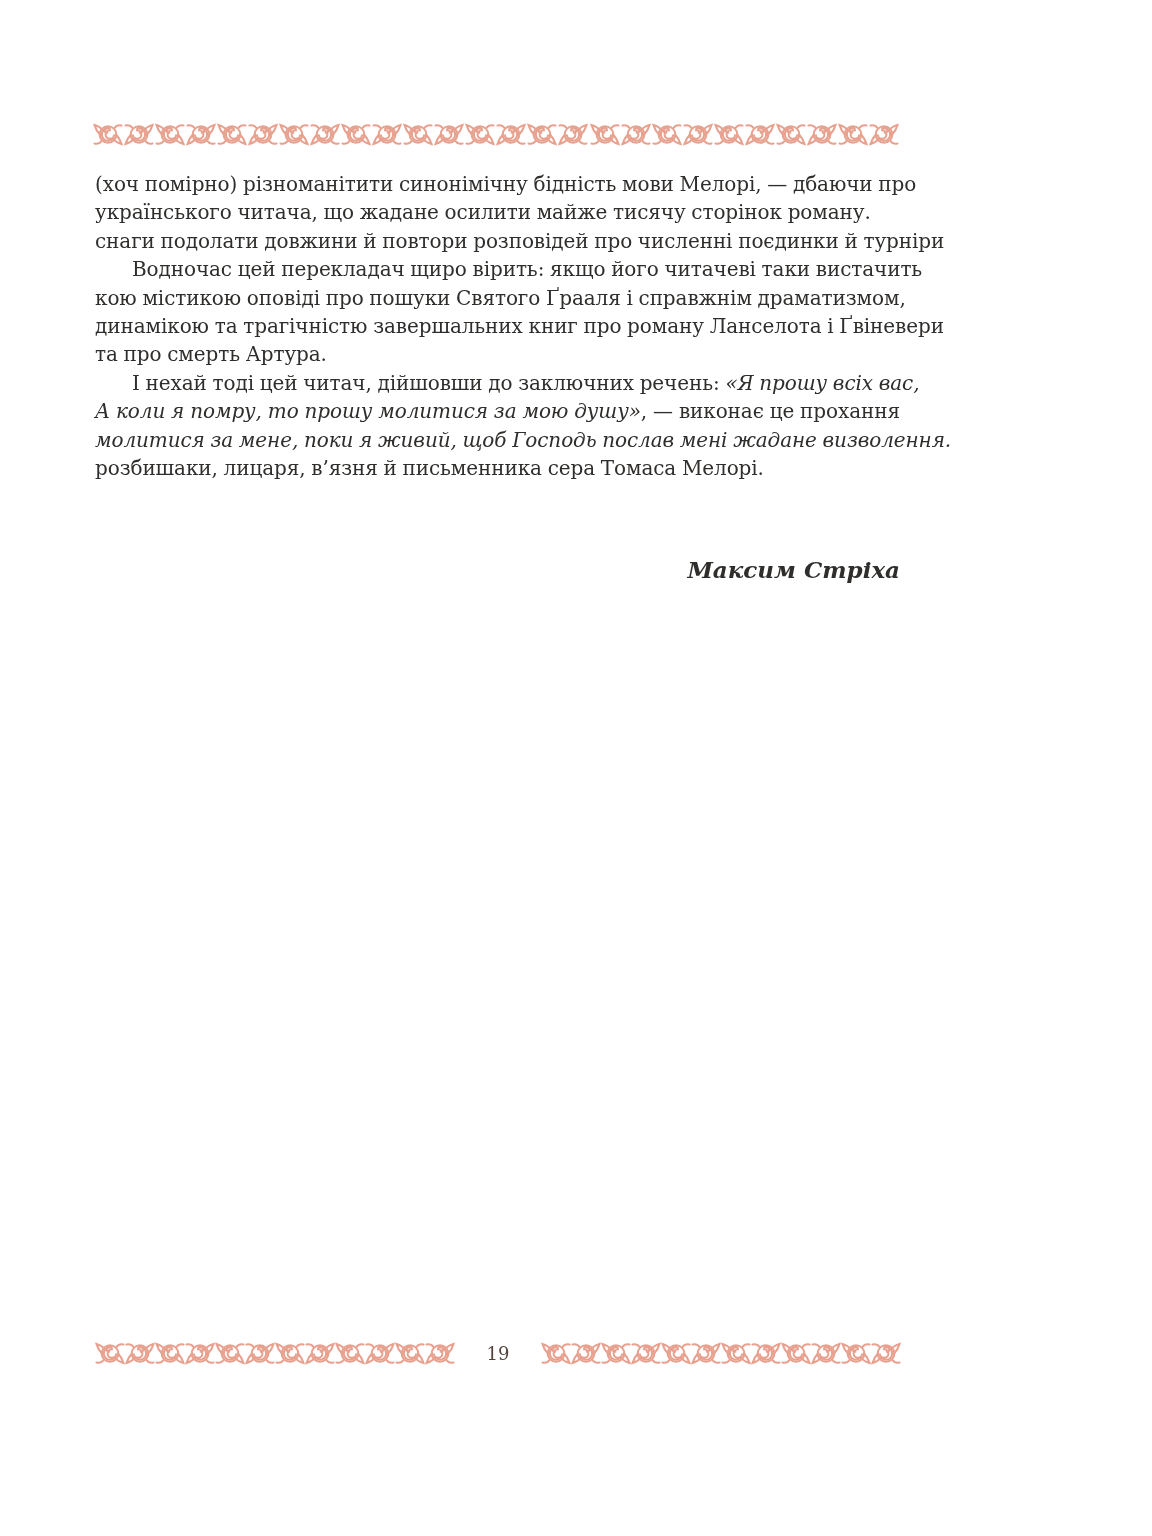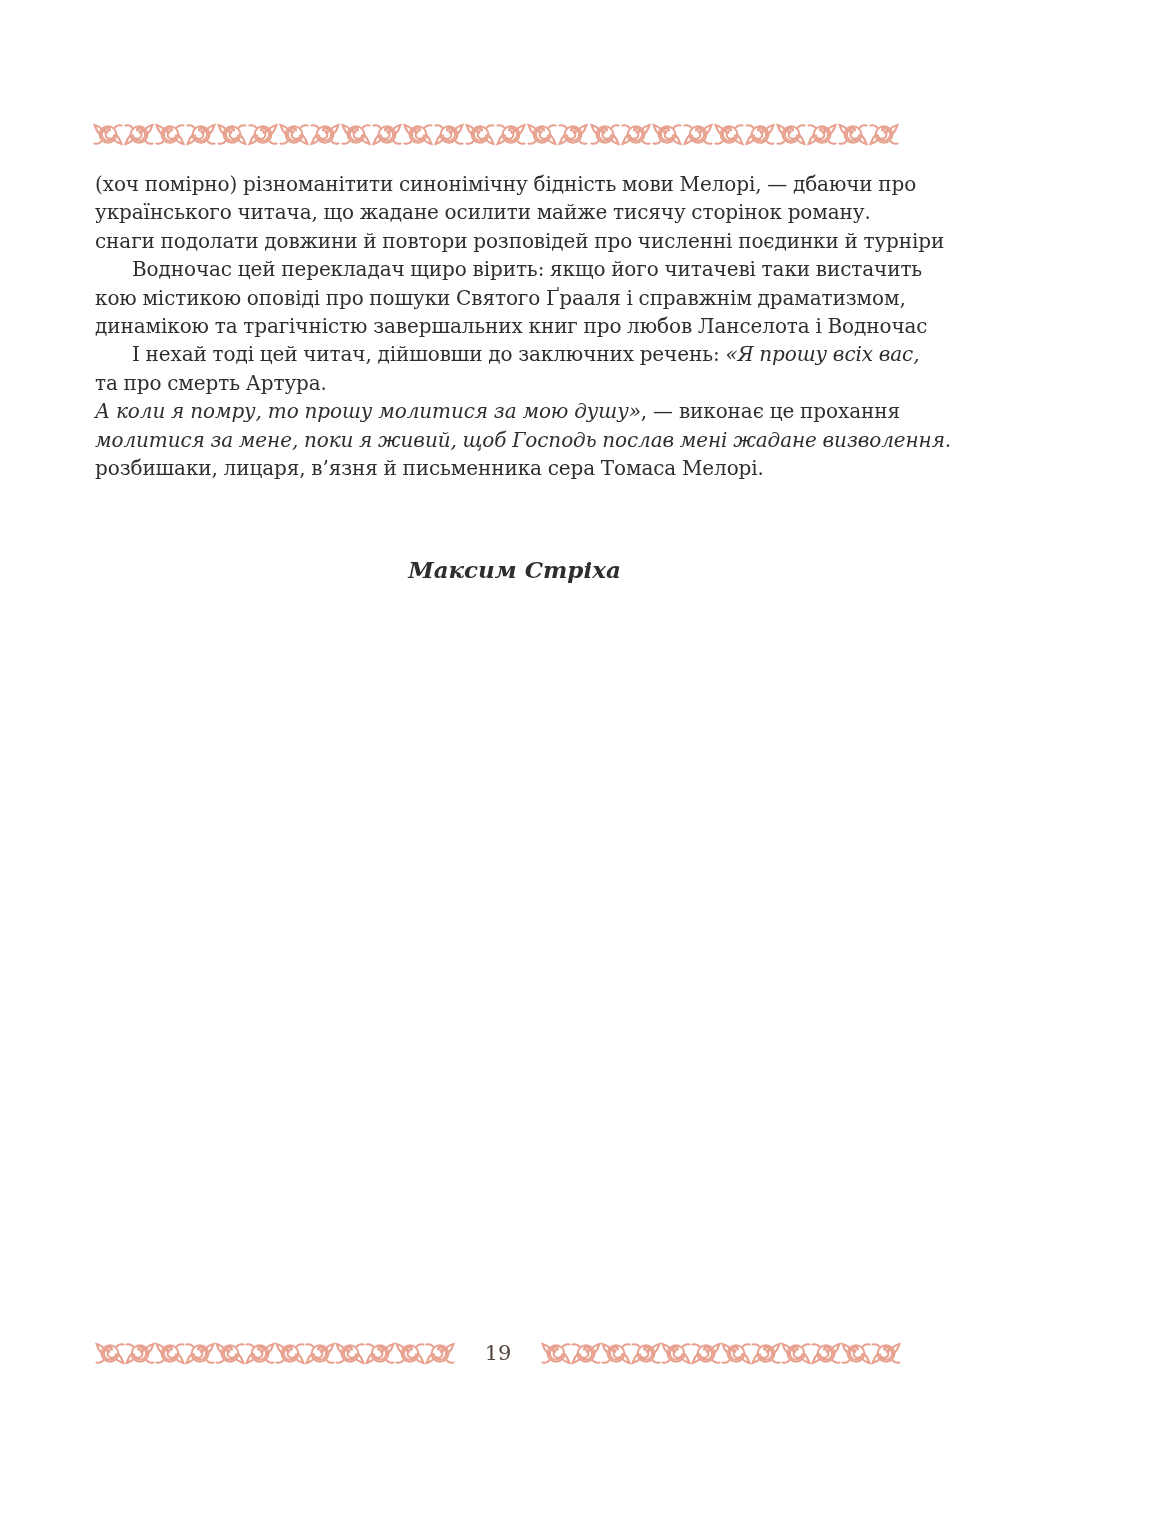--- a/index.html
+++ b/index.html
@@ -51,42 +51,42 @@
     white-space: nowrap;
     text-align: justify;
     text-align-last: justify;
   }
   .line.last { text-align-last: left; }
   .line.indent { padding-left: 37px; }
   .ital { font-style: italic; }
 
   .signature {
     position: absolute;
-    left: 112px;
+    left: 95px;
     top: 556px;
     width: 805px;
-    text-align: center;
+    text-align: right;
     font-size: 23px;
     font-weight: bold;
     font-style: italic;
     color: var(--text-color, #302e2c);
   }
 
   .footer {
     position: absolute;
     left: 95px;
     top: 1340px;
     width: 806px;
     display: flex;
     align-items: center;
     justify-content: space-between;
   }
   .footer .orn-row { flex: 0 0 auto; }
   .page-number {
-    font-size: 21px;
+    font-size: 18px;
     line-height: 1;
     padding: 0 6px;
     color: var(--pagenum-color, #52443c);
   }
 </style>
 </head>
 <body>
 
 <svg width="0" height="0" style="position:absolute" aria-hidden="true">
   <symbol id="orn" viewBox="0 0 30 26">
@@ -182,23 +182,23 @@
         <use href="#orn"></use>
       </svg>
     </div>
 
   <div class="body-text" id="body-text">
       <div class="line"><span class="norm">(хоч помірно) різноманітити синонімічну бідність мови Мелорі, — дбаючи про</span></div>
       <div class="line last"><span class="norm">українського читача, що жадане осилити майже тисячу сторінок роману.</span></div>
       <div class="line"><span class="norm">снаги подолати довжини й повтори розповідей про численні поєдинки й турніри</span></div>
       <div class="line indent"><span class="norm">Водночас цей перекладач щиро вірить: якщо його читачеві таки вистачить</span></div>
       <div class="line"><span class="norm">кою містикою оповіді про пошуки Святого Ґрааля і справжнім драматизмом,</span></div>
-      <div class="line"><span class="norm">динамікою та трагічністю завершальних книг про любов Ланселота і Водночас</span></div>
+      <div class="line"><span class="norm">динамікою та трагічністю завершальних книг про роману Ланселота і Ґвіневери</span></div>
+      <div class="line last"><span class="norm">та про смерть Артура.</span></div>
       <div class="line indent"><span class="norm">І нехай тоді цей читач, дійшовши до заключних речень: </span><span class="ital">«Я прошу всіх вас,</span></div>
-      <div class="line last"><span class="norm">та про смерть Артура.</span></div>
       <div class="line"><span class="ital">А коли я помру, то прошу молитися за мою душу»</span><span class="norm">, — виконає це прохання</span></div>
       <div class="line"><span class="ital">молитися за мене, поки я живий, щоб Господь послав мені жадане визволення.</span></div>
       <div class="line last"><span class="norm">розбишаки, лицаря, в’язня й письменника сера Томаса Мелорі.</span></div>
     </div>
 
   <div class="signature">Максим Стріха</div>
 
   <div class="footer">
     <div class="orn-row" id="orn-bl">
         <svg viewBox="0 0 30 26" class="orn-unit">

